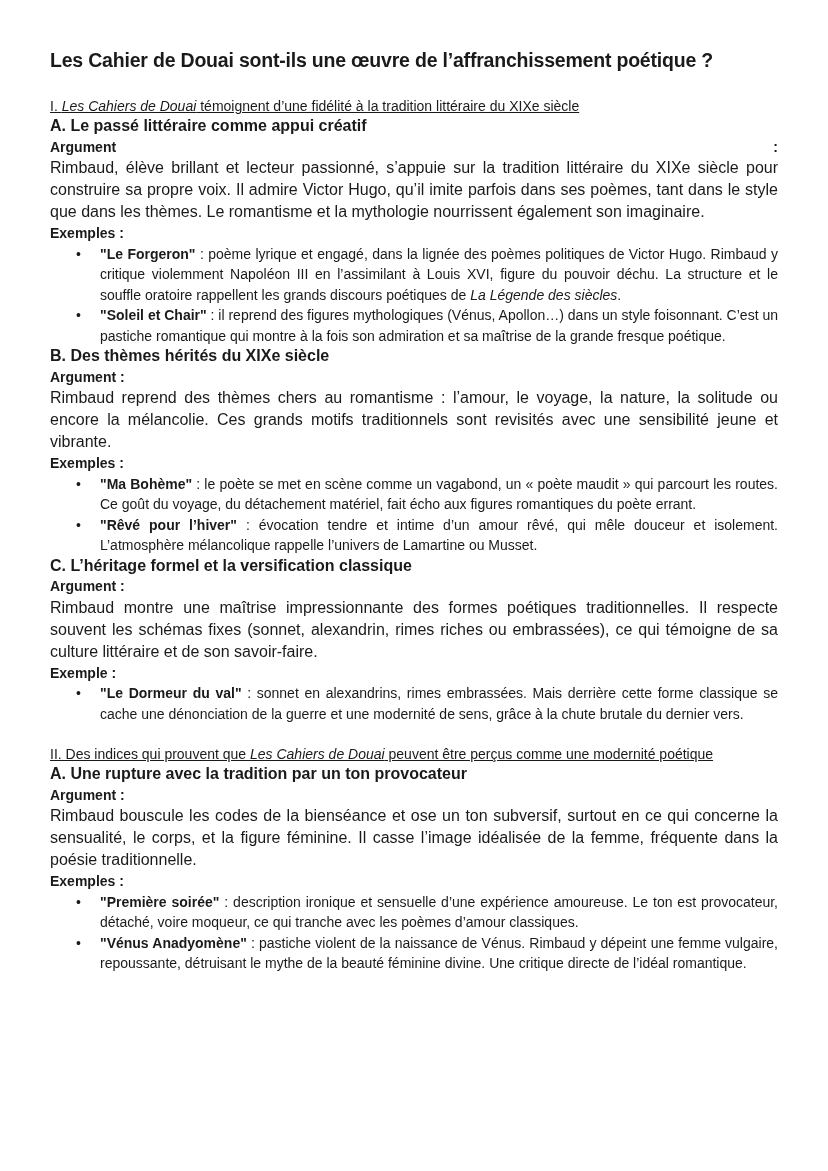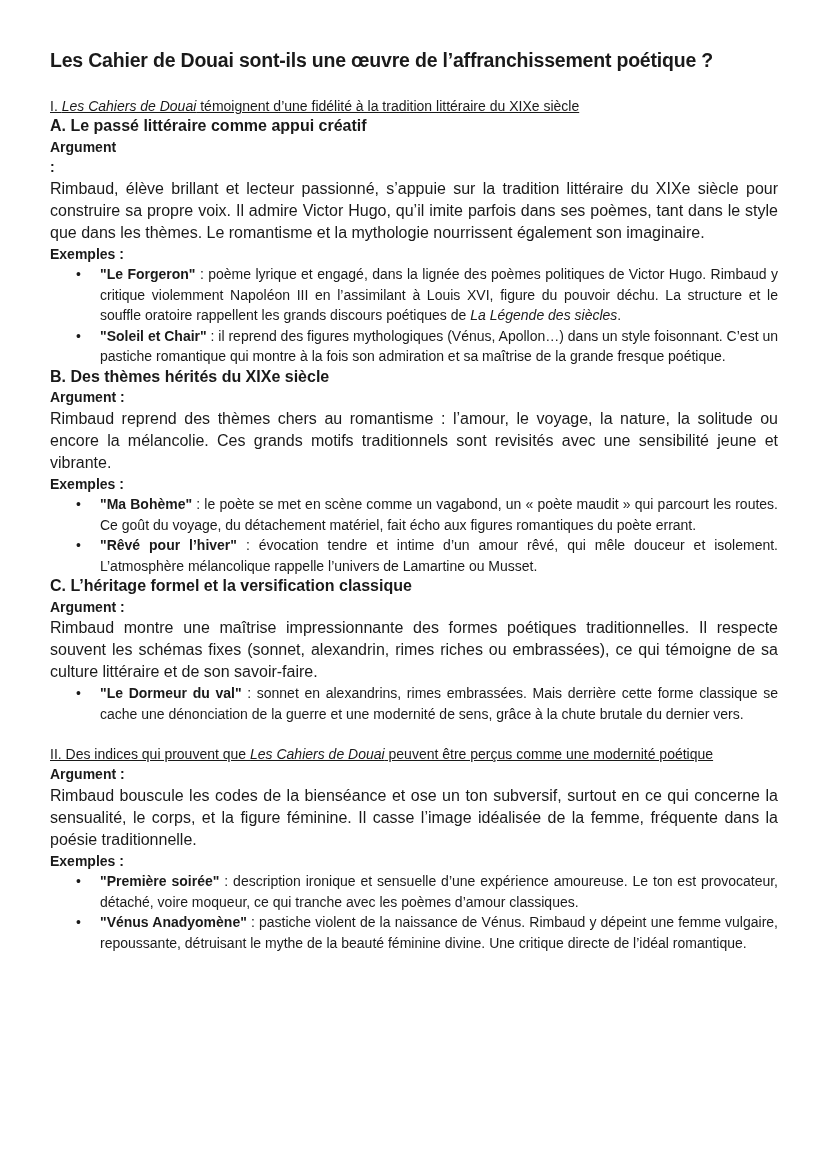--- a/index.html
+++ b/index.html
@@ -40,21 +40,20 @@
     }
     .label {
       font-size: 14px;
       font-weight: bold;
       margin: 0;
       line-height: 20.5px;
     }
     .label.argument-full {
       display: flex;
       justify-content: space-between;
-      flex-direction: column;
     }
     .para {
       font-size: 16px;
       text-align: justify;
       margin: 0;
       line-height: 22px;
     }
     ul.examples {
       margin: 0;
       padding: 0 0 0 50px;
@@ -106,28 +105,30 @@
     <ul class="examples">
       <li><span class="bullet">•</span><span class="ex-title">"Ma Bohème"</span><span> : le poète se met en scène comme un vagabond, un « poète maudit » qui parcourt les routes. Ce goût du voyage, du détachement matériel, fait écho aux figures romantiques du poète errant.</span></li>
       <li><span class="bullet">•</span><span class="ex-title">"Rêvé pour l’hiver"</span><span> : évocation tendre et intime d’un amour rêvé, qui mêle douceur et isolement. L’atmosphère mélancolique rappelle l’univers de Lamartine ou Musset.</span></li>
     </ul>
   </div>
 
   <div>
     <p class="sub-title">C. L’héritage formel et la versification classique</p>
     <p class="label">Argument :</p>
     <p class="para">Rimbaud montre une maîtrise impressionnante des formes poétiques traditionnelles. Il respecte souvent les schémas fixes (sonnet, alexandrin, rimes riches ou embrassées), ce qui témoigne de sa culture littéraire et de son savoir-faire.</p>
+    <p class="label">Exemple :</p>
     <ul class="examples">
       <li><span class="bullet">•</span><span class="ex-title">"Le Dormeur du val"</span><span> : sonnet en alexandrins, rimes embrassées. Mais derrière cette forme classique se cache une dénonciation de la guerre et une modernité de sens, grâce à la chute brutale du dernier vers.</span></li>
     </ul>
   </div>
 
   <p class="part-title spaced"><span>II. Des indices qui prouvent que </span><em>Les Cahiers de Douai</em><span> peuvent être perçus comme une modernité poétique</span></p>
 
   <div>
+    <p class="sub-title">A. Une rupture avec la tradition par un ton provocateur</p>
     <p class="label">Argument :</p>
     <p class="para">Rimbaud bouscule les codes de la bienséance et ose un ton subversif, surtout en ce qui concerne la sensualité, le corps, et la figure féminine. Il casse l’image idéalisée de la femme, fréquente dans la poésie traditionnelle.</p>
     <p class="label">Exemples :</p>
     <ul class="examples">
       <li><span class="bullet">•</span><span class="ex-title">"Première soirée"</span><span> : description ironique et sensuelle d’une expérience amoureuse. Le ton est provocateur, détaché, voire moqueur, ce qui tranche avec les poèmes d’amour classiques.</span></li>
       <li><span class="bullet">•</span><span class="ex-title">"Vénus Anadyomène"</span><span> : pastiche violent de la naissance de Vénus. Rimbaud y dépeint une femme vulgaire, repoussante, détruisant le mythe de la beauté féminine divine. Une critique directe de l’idéal romantique.</span></li>
     </ul>
   </div>
 
 

